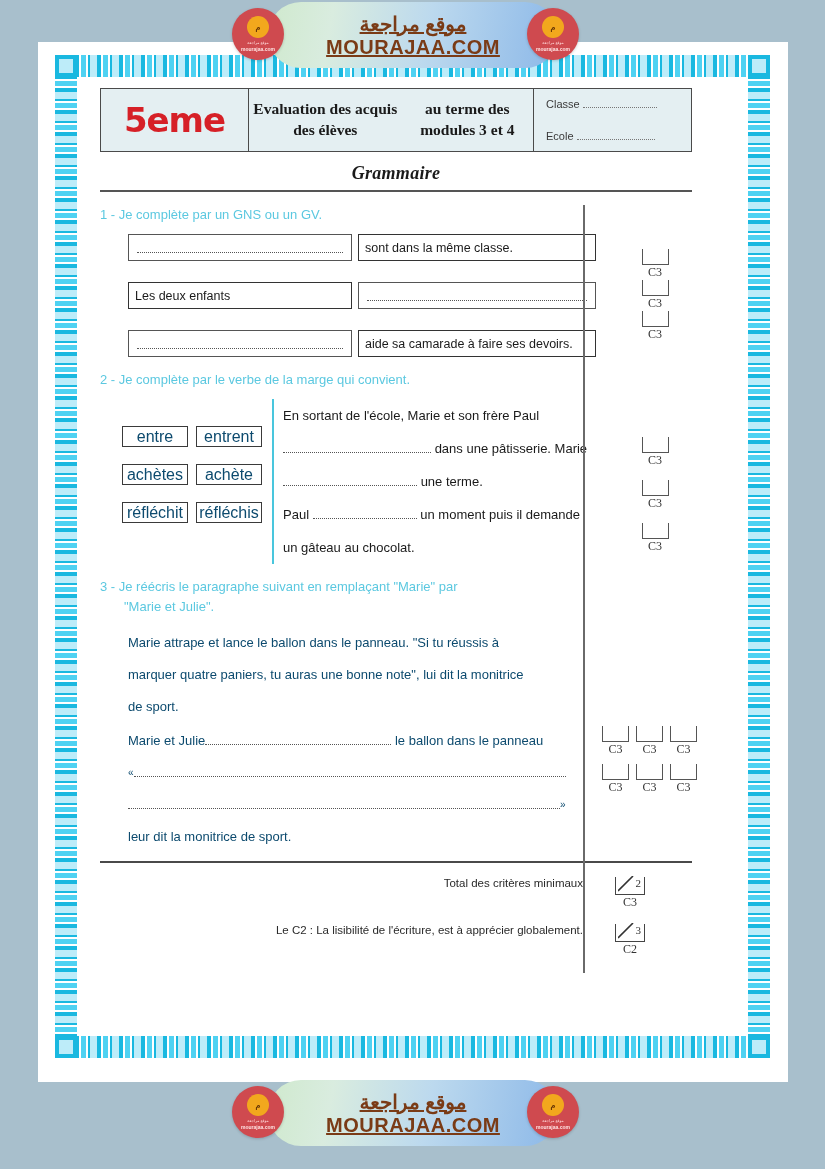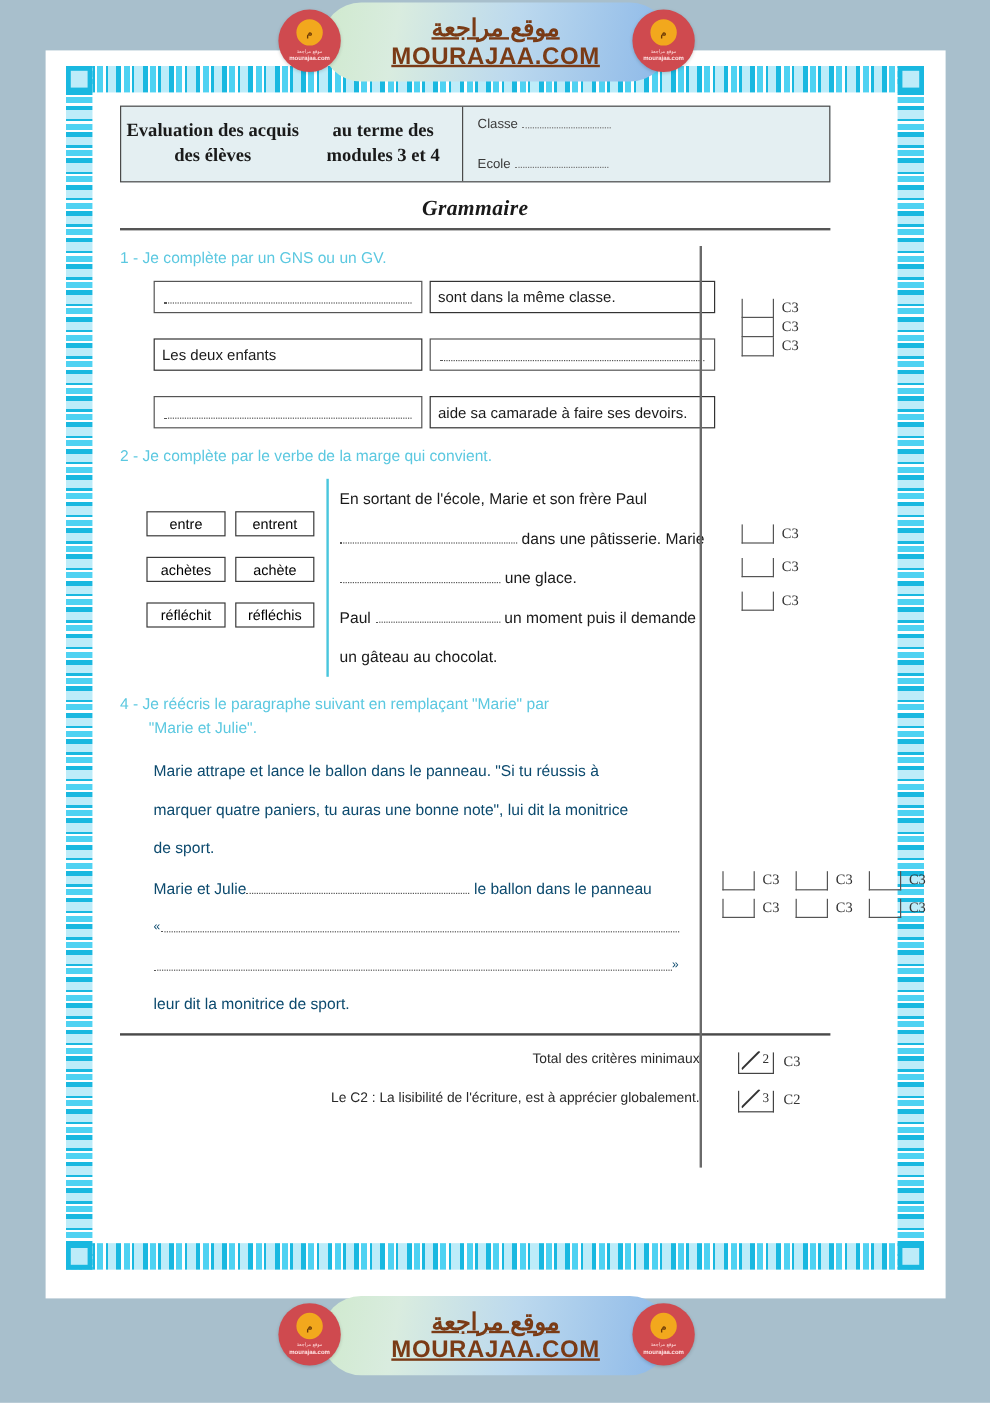--- a/index.html
+++ b/index.html
@@ -95,36 +95,36 @@
   .cellbox.strong{border:1.6px solid #333;}
   .cellbox.a{width:224px;}
   .cellbox.b{width:238px;}
   .dotline{flex:1;border-bottom:1.6px dotted #555;height:9px;margin:0 2px;}
 
   
   .ex2{display:flex;padding-left:22px;margin-top:4px;}
   .verbcol{display:flex;flex-direction:column;gap:17px;padding-top:27px;}
   .verbrow{display:flex;gap:8px;}
   .vbox{width:66px;height:21px;border:1.4px solid #3a3a3a;box-sizing:border-box;
-    display:flex;align-items:center;justify-content:center;font-size:12px;color:#000000;}
+    display:flex;align-items:center;justify-content:center;font-size:16px;color:#0c4a6e;}
   .ex2txt{flex:1;border-left:2.5px solid #49c6dd;padding-left:9px;margin-left:10px;
     font-size:13px;line-height:33px;color:#1a1a1a;}
   .ex2txt .gap{border-bottom:1.6px dotted #555;display:inline-block;height:9px;}
 
   
   .ex3{padding-left:28px;font-size:13px;line-height:32px;color:#0c4a6e;}
   .ex3 .ans{margin-top:2px;}
   .ex3 .gapfull{border-bottom:1.6px dotted #555;display:inline-block;height:9px;}
 
   
   .marks{position:absolute;left:500px;width:92px;}
   .ubox{width:27px;height:16px;border:1.4px solid #555;border-top:none;box-sizing:border-box;}
   .mlabel{font-family:"Liberation Serif",serif;font-size:12px;color:#333;text-align:center;
     width:27px;line-height:15px;}
-  .mcell{display:flex;}
+  .mcell{display:flex;flex-direction:column;align-items:center;}
   .mstack{display:flex;flex-direction:column;gap:0px;}
   .mgrid{display:flex;gap:7px;}
 
   
   .foot-rule{height:2.5px;background:#4a4a4a;margin-top:8px;}
   .footrow{display:flex;align-items:flex-start;}
   .foottext{width:483px;text-align:right;padding-right:12px;font-size:11.5px;color:#2a2a2a;}
   .scorebox{width:30px;height:18px;border:1.3px solid #444;border-top:none;
     position:relative;box-sizing:border-box;}
   .scorebox .slash{position:absolute;left:2px;top:-1px;width:16px;height:16px;}
@@ -161,20 +161,23 @@
   <div class="orn-v" style="left:693px;top:0;height:1003px;"></div>
   <div class="orn-corner" style="left:0;top:0;"></div>
   <div class="orn-corner" style="left:693px;top:0;"></div>
   <div class="orn-corner" style="left:0;top:981px;"></div>
   <div class="orn-corner" style="left:693px;top:981px;"></div>
 </div>
 
 <div class="sheet">
 
   <div class="hdr">
+    <div class="hdr-cell hdr-grade">
+      <span>5eme</span>
+    </div>
     <div class="hdr-cell hdr-title">
       <div>Evaluation des acquis des élèves</div>
       <div>au terme des modules 3 et 4</div>
     </div>
     <div class="hdr-cell hdr-info">
       <div class="row">
         <span>Classe</span>
         <span class="dots" style="width:74px;"></span>
       </div>
       <div class="row">
@@ -249,21 +252,21 @@
         </div>
       </div>
       <div class="ex2txt">
         <div>En sortant de l'école, Marie et son frère Paul</div>
         <div>
           <span class="gap" style="width:148px;"></span>
           <span>dans une pâtisserie. Marie</span>
         </div>
         <div>
           <span class="gap" style="width:134px;"></span>
-          <span>une glace.</span>
+          <span>une terme.</span>
         </div>
         <div>
           <span>Paul</span>
           <span class="gap" style="width:104px;"></span>
           <span>un moment puis il demande</span>
         </div>
         <div>un gâteau au chocolat.</div>
       </div>
     </div>
 
@@ -278,21 +281,21 @@
           <div class="mlabel">C3</div>
         </div>
         <div class="mcell">
           <div class="ubox"></div>
           <div class="mlabel">C3</div>
         </div>
       </div>
     </div>
 
     <div class="qnum" style="padding-left:0;">
-      <div>4 -  Je réécris le paragraphe suivant en remplaçant "Marie" par</div>
+      <div>3 -  Je réécris le paragraphe suivant en remplaçant "Marie" par</div>
       <div style="padding-left:24px;">"Marie et Julie".</div>
     </div>
 
     <div class="ex3">
       <div>Marie attrape et lance le ballon dans le panneau. "Si tu réussis à</div>
       <div>marquer quatre paniers, tu auras une bonne note", lui dit la monitrice</div>
       <div>de sport.</div>
 
       <div class="ans">
         <span>Marie et Julie</span><span class="gapfull" style="width:186px;"></span>

